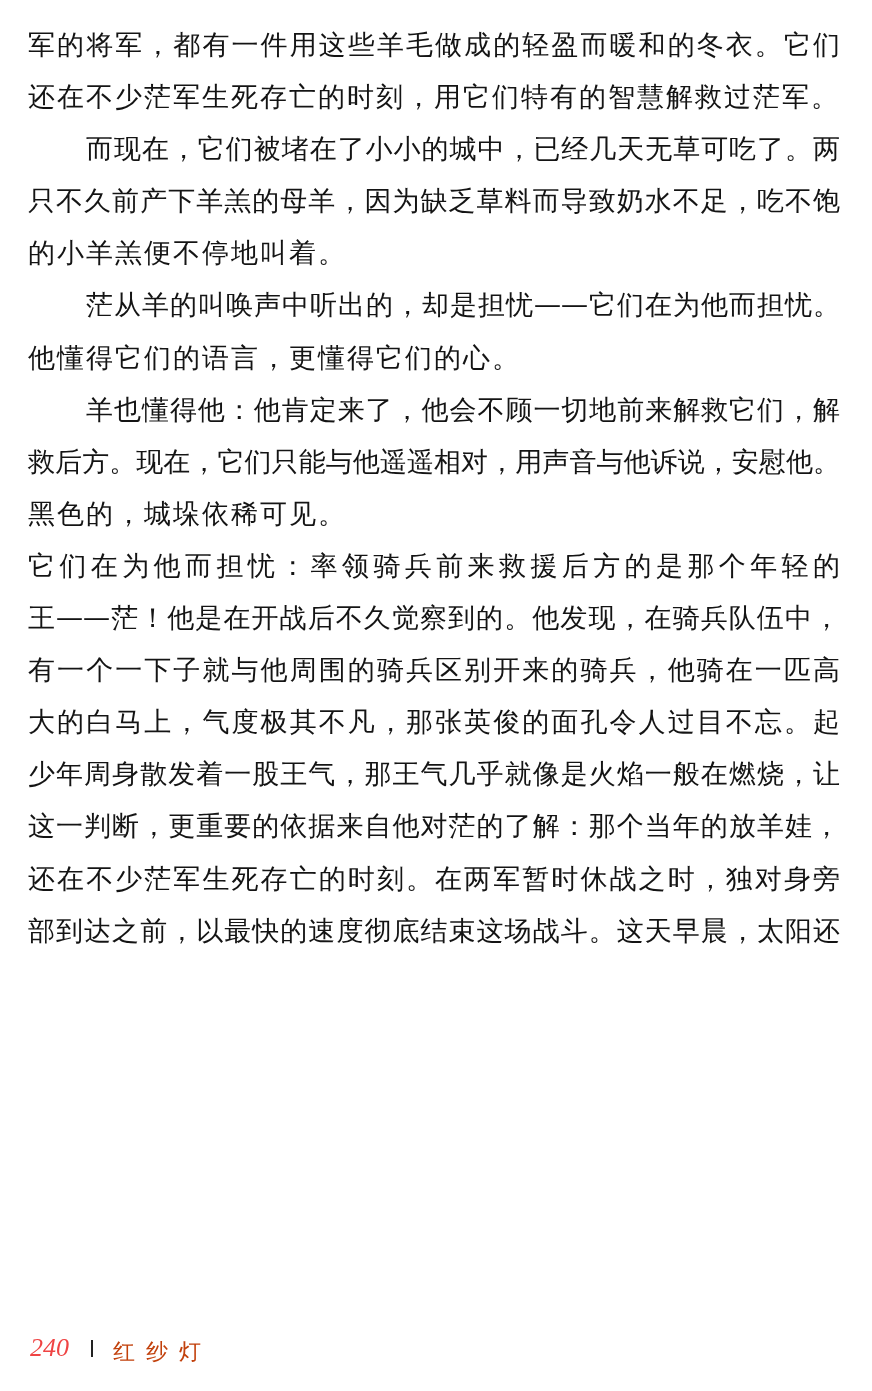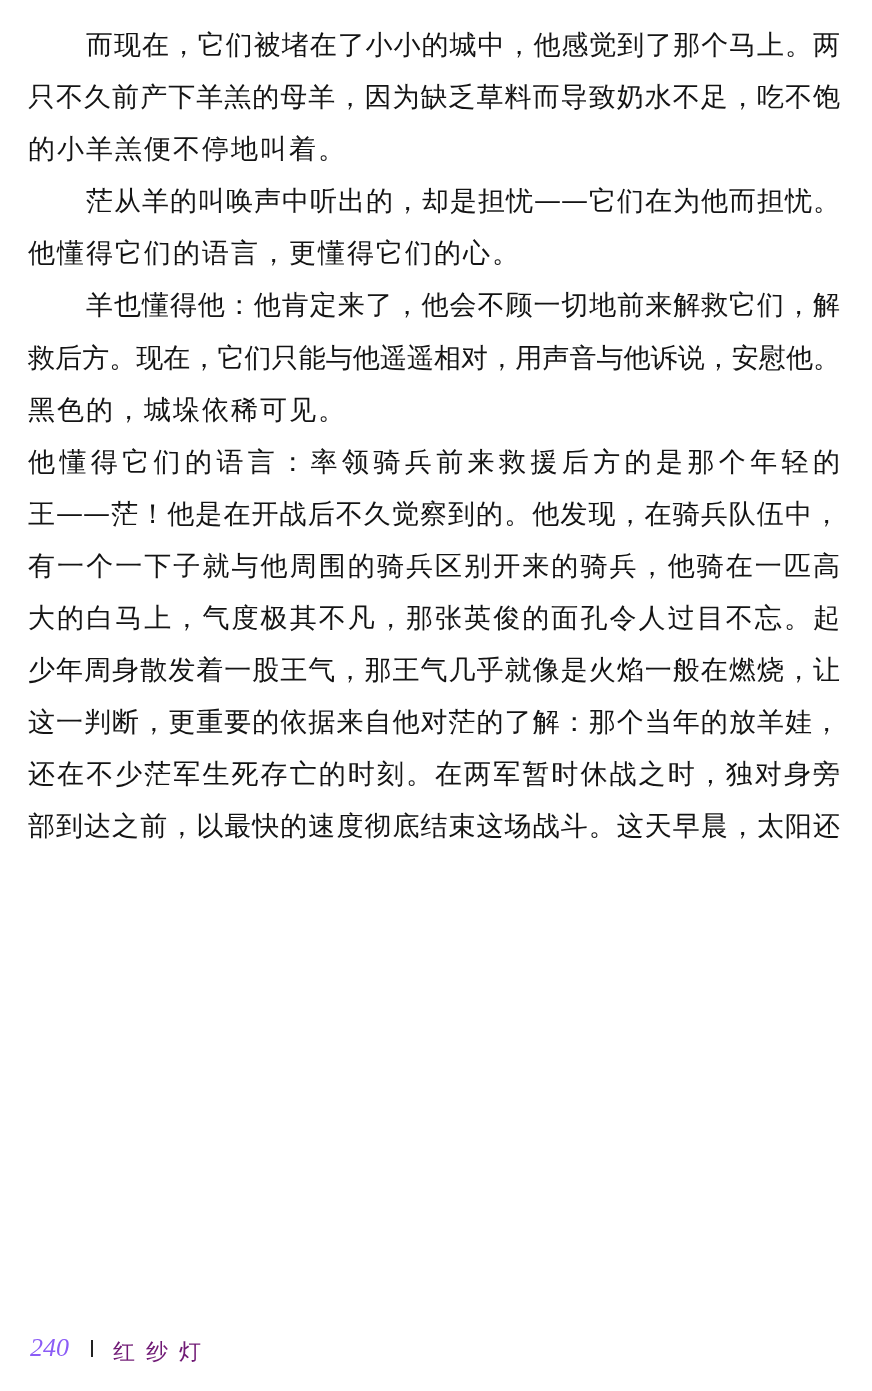--- a/index.html
+++ b/index.html
@@ -41,69 +41,73 @@
     .line.indent { padding-left: 58px; }
 
     .footer-page-number {
       position: absolute;
       left: 30px;
       top: 1333px;
       font-family: "Liberation Serif", "DejaVu Serif", serif;
       font-style: italic;
       font-size: 26px;
       line-height: 30px;
-      color: #8b5cf6;
+      color: #ef4444;
     }
     .footer-divider {
       position: absolute;
       left: 91px;
       top: 1340px;
       width: 2px;
       height: 17px;
       background: #222222;
     }
     .footer-book-title {
       position: absolute;
       left: 113px;
       top: 1337px;
       font-size: 22px;
       line-height: 30px;
       letter-spacing: 11px;
-      color: #701a75;
+      color: #c2410c;
     }
   </style>
 </head>
 <body>
 
 <div class="page">
   <div class="body-text">
 
+    <div class="paragraph">
+      <div class="line full">军的将军，都有一件用这些羊毛做成的轻盈而暖和的冬衣。它们</div>
+      <div class="line last">还在不少茫军生死存亡的时刻，用它们特有的智慧解救过茫军。</div>
+    </div>
 
     <div class="paragraph">
-      <div class="line full indent">而现在，它们被堵在了小小的城中，他感觉到了那个马上。两</div>
+      <div class="line full indent">而现在，它们被堵在了小小的城中，已经几天无草可吃了。两</div>
       <div class="line full">只不久前产下羊羔的母羊，因为缺乏草料而导致奶水不足，吃不饱</div>
       <div class="line last">的小羊羔便不停地叫着。</div>
     </div>
 
     <div class="paragraph">
       <div class="line full indent">茫从羊的叫唤声中听出的，却是担忧——它们在为他而担忧。</div>
       <div class="line last">他懂得它们的语言，更懂得它们的心。</div>
     </div>
 
     <div class="paragraph">
       <div class="line full indent">羊也懂得他：他肯定来了，他会不顾一切地前来解救它们，解</div>
       <div class="line full">救后方。现在，它们只能与他遥遥相对，用声音与他诉说，安慰他。</div>
     </div>
 
     <div class="paragraph">
       <div class="line last">黑色的，城垛依稀可见。</div>
     </div>
 
     <div class="paragraph">
-      <div class="line full">他懂得它们的语言：率领骑兵前来救援后方的是那个年轻的</div>
+      <div class="line full">它们在为他而担忧：率领骑兵前来救援后方的是那个年轻的</div>
       <div class="line full">王——茫！他是在开战后不久觉察到的。他发现，在骑兵队伍中，</div>
       <div class="line full">有一个一下子就与他周围的骑兵区别开来的骑兵，他骑在一匹高</div>
       <div class="line full">大的白马上，气度极其不凡，那张英俊的面孔令人过目不忘。起</div>
       <div class="line full">少年周身散发着一股王气，那王气几乎就像是火焰一般在燃烧，让</div>
       <div class="line full">这一判断，更重要的依据来自他对茫的了解：那个当年的放羊娃，</div>
       <div class="line full">还在不少茫军生死存亡的时刻。在两军暂时休战之时，独对身旁</div>
       <div class="line full">部到达之前，以最快的速度彻底结束这场战斗。这天早晨，太阳还</div>
     </div>
 
   </div>

